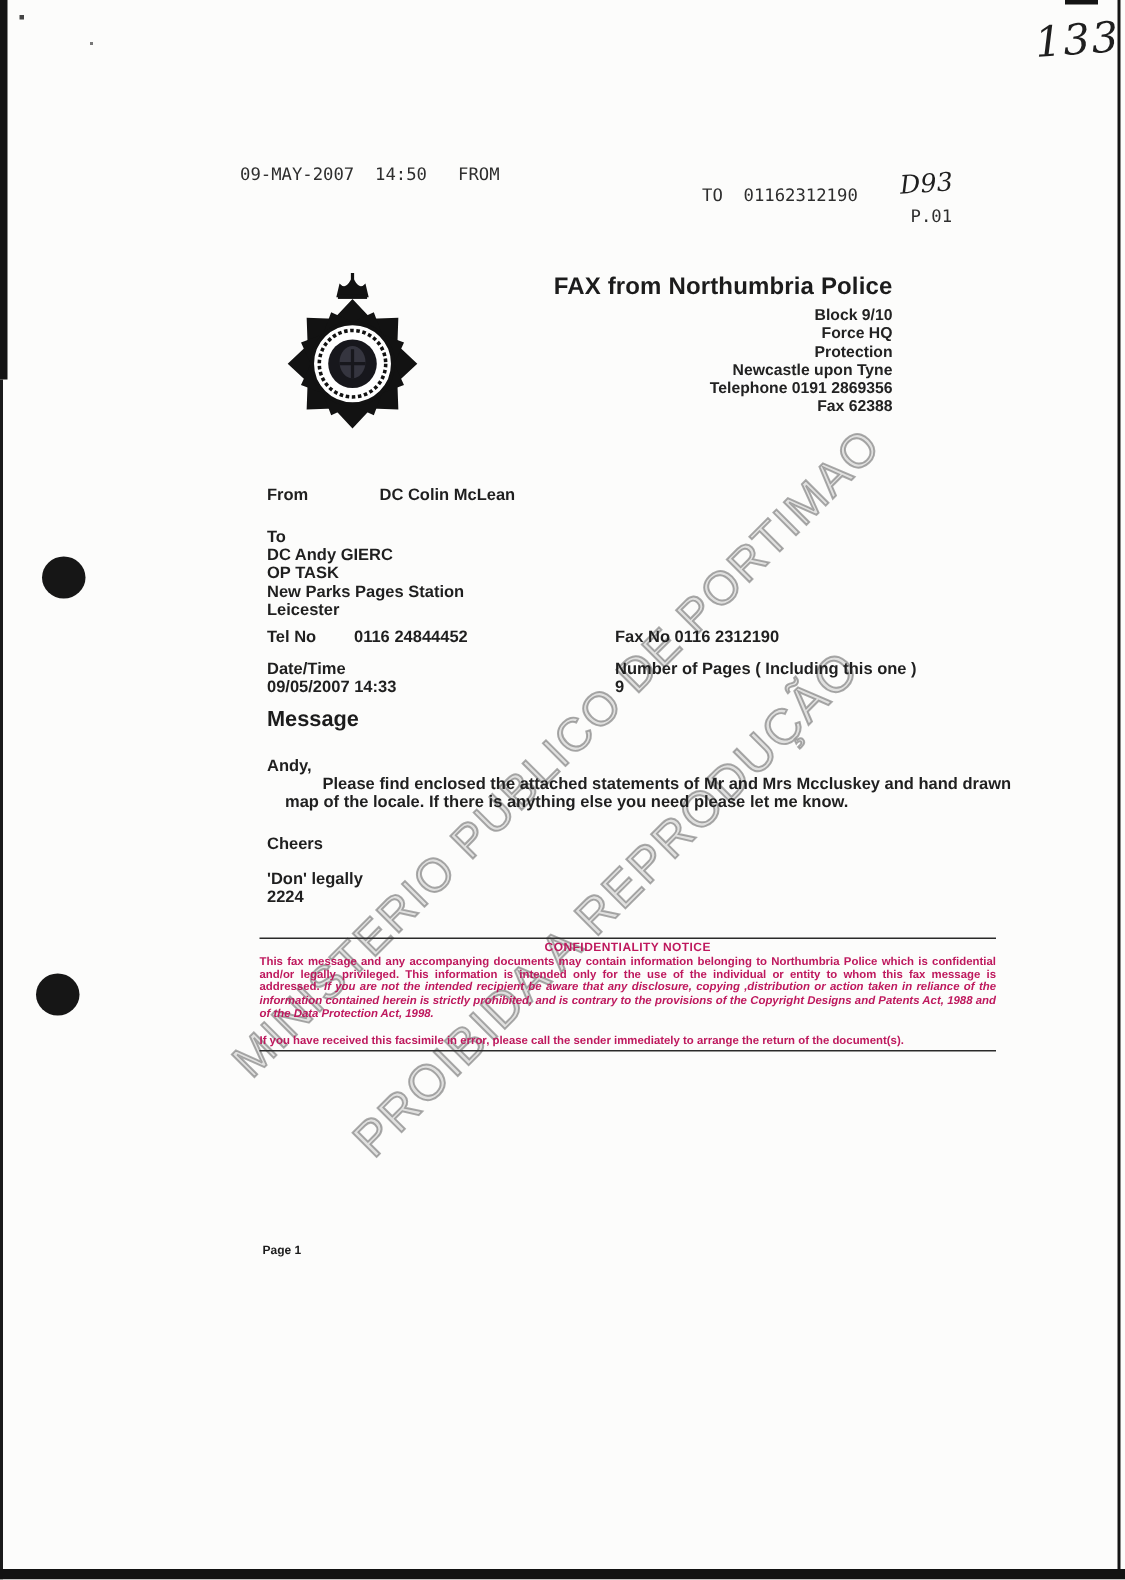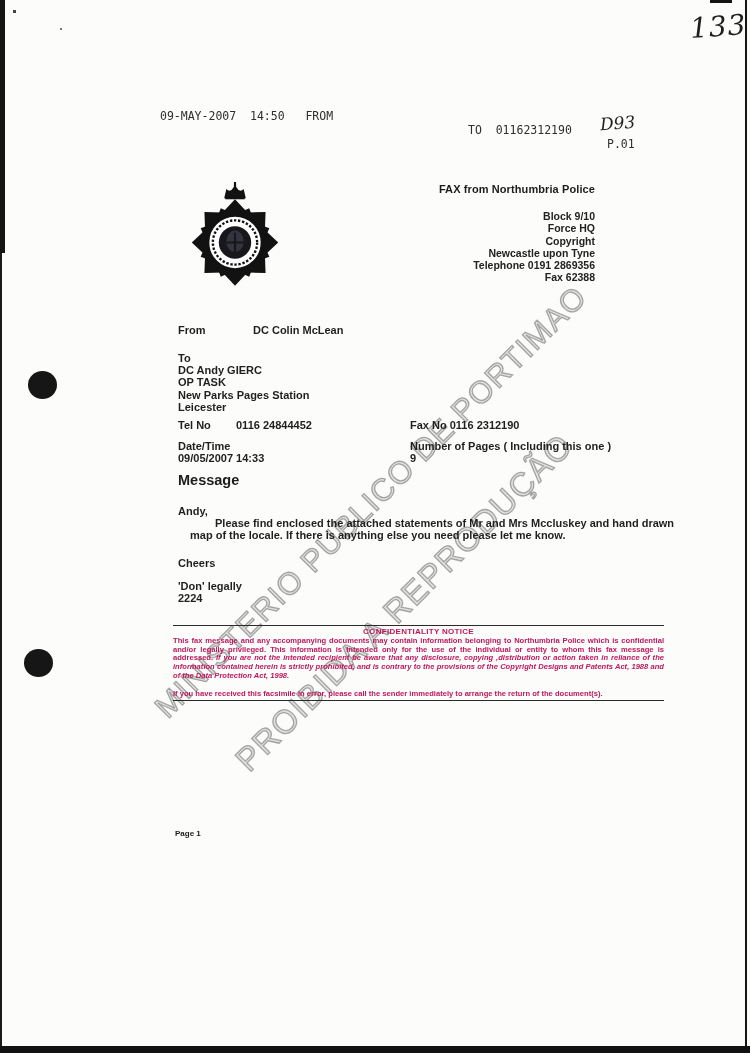--- a/index.html
+++ b/index.html
@@ -28,21 +28,21 @@
   }
   .faxline .seg1{position:absolute;left:160px;}
   .faxline .seg2{position:absolute;left:468px;}
   .faxline .seg3{position:absolute;left:607px;}
   .hand{font-family:"DejaVu Serif","Liberation Serif",serif;font-style:italic;color:#1f1f1f;}
   .hw-d93{left:600px;top:113px;font-size:17px;transform:rotate(-4deg);}
   .hw-133{left:690px;top:10px;font-size:28px;transform:rotate(-4deg);letter-spacing:1px;}
   
   .crest{left:181px;top:182px;width:108px;height:108px;}
   .letterhead{left:295px;top:183px;width:300px;text-align:right;}
-  .lh-title{font-size:11px;font-weight:700;letter-spacing:0.1px;margin-bottom:15px;}
+  .lh-title{font-size:16px;font-weight:700;letter-spacing:0.1px;margin-bottom:3px;}
   .lh-line{font-size:10.5px;font-weight:600;line-height:12.3px;color:#222;}
   
   .lbl{font-weight:700;}
   .fld{font-size:11px;font-weight:600;color:#1f1f1f;}
   .row-from{left:178px;top:324px;}
   .row-from .lbl{display:inline-block;width:75px;}
   .block-to{left:178px;top:352px;line-height:12.2px;}
   .row-tel{left:178px;top:419px;}
   .row-tel .lbl{display:inline-block;width:58px;}
   .col-faxno{left:410px;top:419px;}
@@ -115,21 +115,21 @@
     <circle cx="50" cy="56" r="15" fill="#17171c"></circle>
     <ellipse cx="50" cy="55" rx="8" ry="10" fill="#35353f"></ellipse>
     <path d="M42 56 H58 M50 47 V65" stroke="#17171c" stroke-width="2"></path>
   </svg>
 </div>
 
 <div class="abs letterhead content">
   <div class="lh-title">FAX from Northumbria Police</div>
   <div class="lh-line">Block 9/10</div>
   <div class="lh-line">Force HQ</div>
-  <div class="lh-line">Copyright</div>
+  <div class="lh-line">Protection</div>
   <div class="lh-line">Newcastle upon Tyne</div>
   <div class="lh-line">Telephone 0191 2869356</div>
   <div class="lh-line">Fax 62388</div>
 </div>
 
 <div class="abs fld row-from content">
   <span class="lbl">From</span><span>DC Colin McLean</span>
 </div>
 <div class="abs fld block-to content">
   <div class="lbl">To</div>

